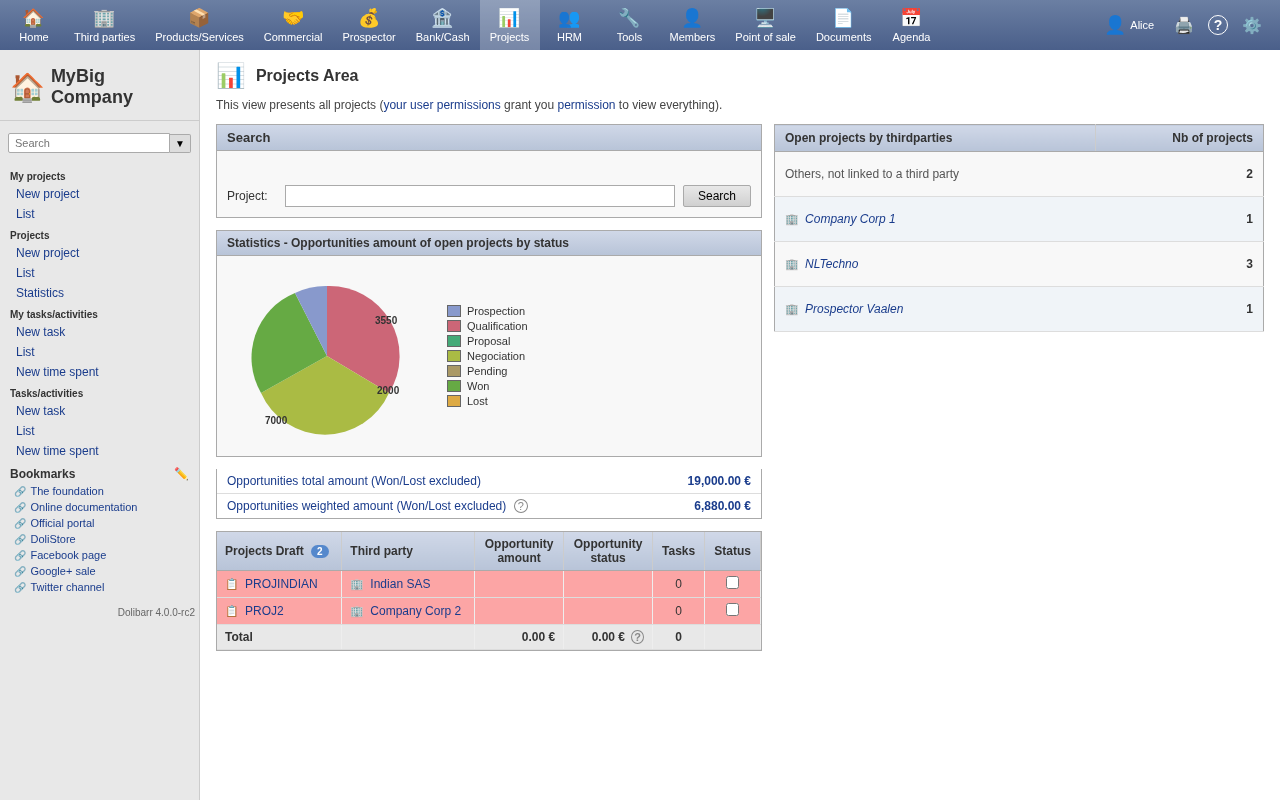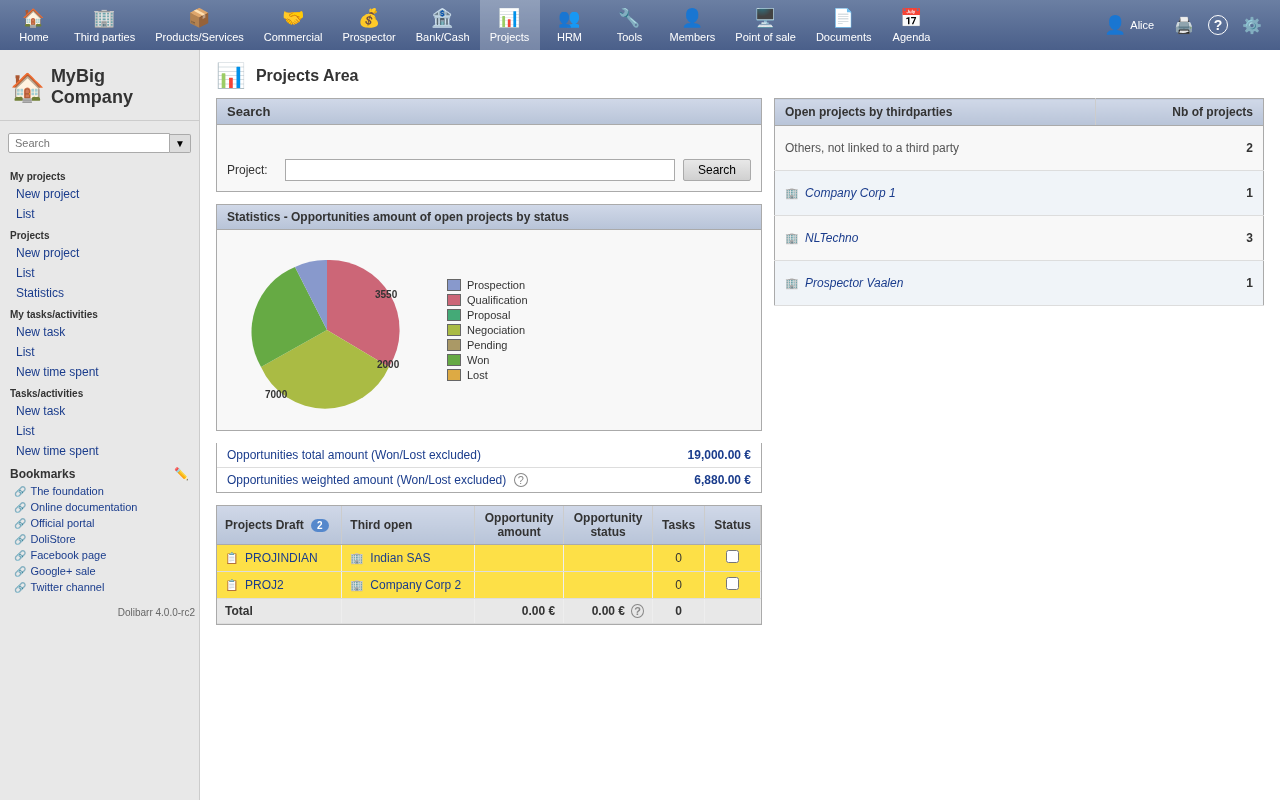--- a/index.html
+++ b/index.html
@@ -252,21 +252,21 @@
       background: linear-gradient(to bottom, #d0d8e8, #b8c4d8);
       padding: 5px 8px;
       text-align: left;
       border-bottom: 1px solid #aaa;
       border-right: 1px solid #ccc;
     }
     .projects-table td {
       padding: 5px 8px;
       border-bottom: 1px solid #ddd;
       border-right: 1px solid #eee;
-      background: #fde047;
+      background: #fca5a5;
     }
     .projects-table .total-row td {
       background: #e8e8e8;
       font-weight: bold;
       border-top: 1px solid #aaa;
     }
     .table-link { color: #1a3c8c; cursor: pointer; }
     .badge {
       background: #5588cc;
       color: #fff;
@@ -442,20 +442,23 @@
     </div>
 
     <div class="sidebar-footer">Dolibarr 4.0.0-rc2</div>
   </div>
 
   <div id="main">
 
     <div class="page-header">
       <span class="page-header-icon">📊</span>
       <span class="page-title">Projects Area</span>
+    </div>
+    <div class="page-subtitle">
+      This view presents all projects (<a>your user permissions</a> grant you <a>permission</a> to view everything).
     </div>
 
     <div class="content-row">
 
       <div class="content-left">
 
         <div class="search-box">
           <div class="search-box-header">Search</div>
           <div class="search-box-body">
             <div class="search-form-row">
@@ -535,21 +538,21 @@
         </div>
 
         <div class="projects-table-section">
           <table class="projects-table">
             <thead>
               <tr>
                 <th colspan="1">
                   <span>Projects Draft</span>
                   <span class="badge">2</span>
                 </th>
-                <th>Third open</th>
+                <th>Third party</th>
                 <th style="text-align:center;">Opportunity<br>amount</th>
                 <th style="text-align:center;">Opportunity<br>status</th>
                 <th style="text-align:center;">Tasks</th>
                 <th style="text-align:center;">Status</th>
               </tr>
             </thead>
             <tbody>
               <tr>
                 <td>
                   <span class="icon-small">📋</span>

